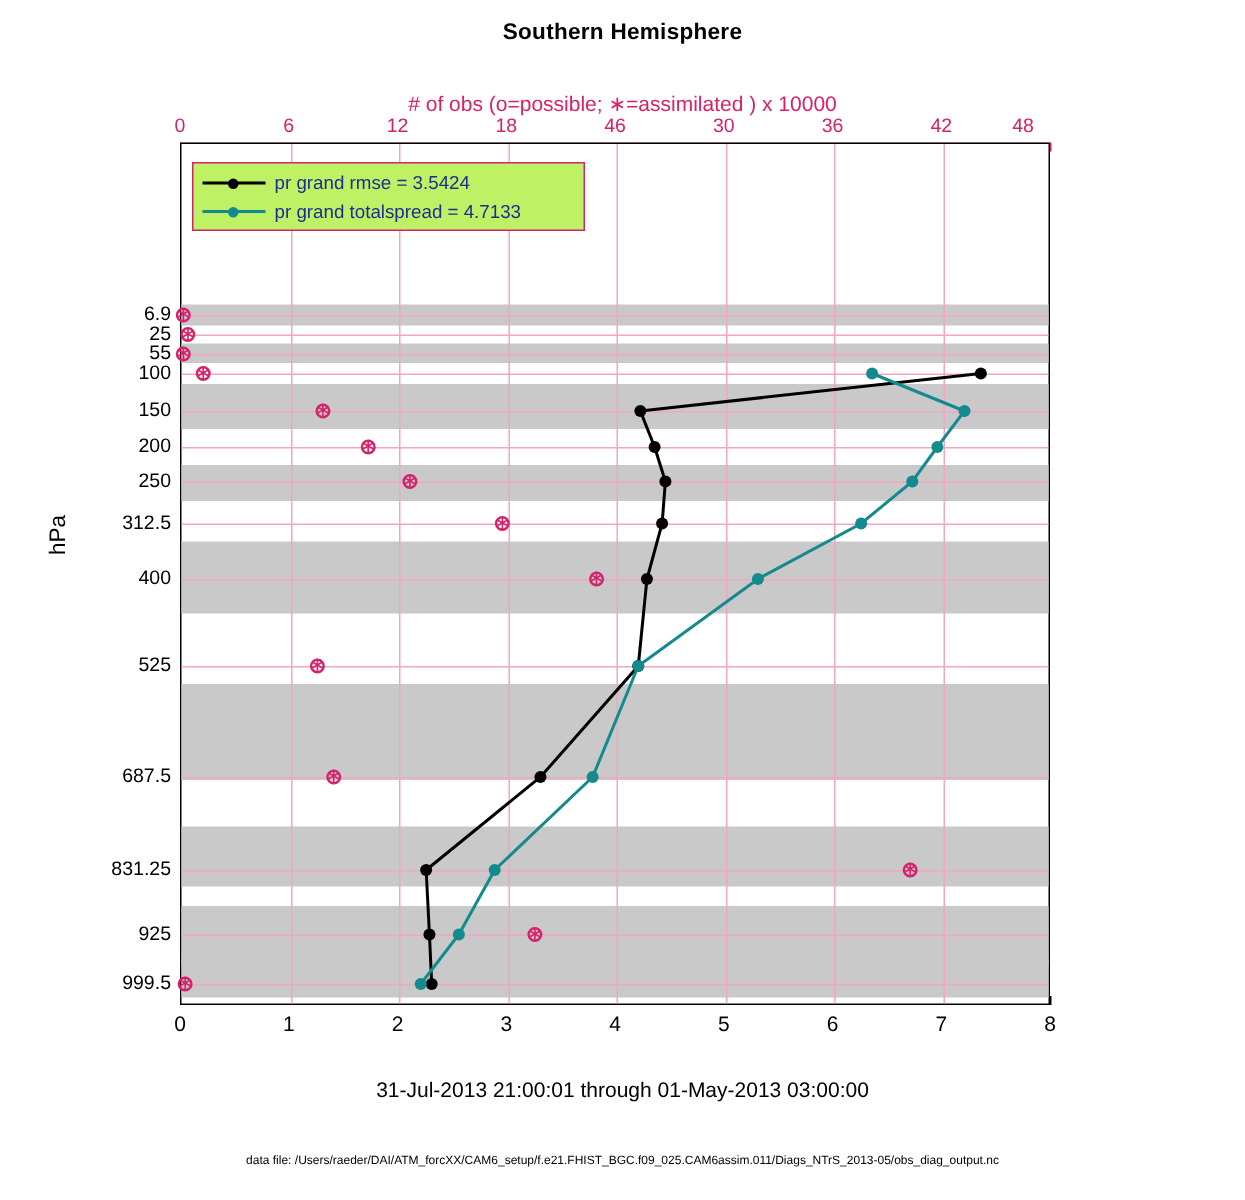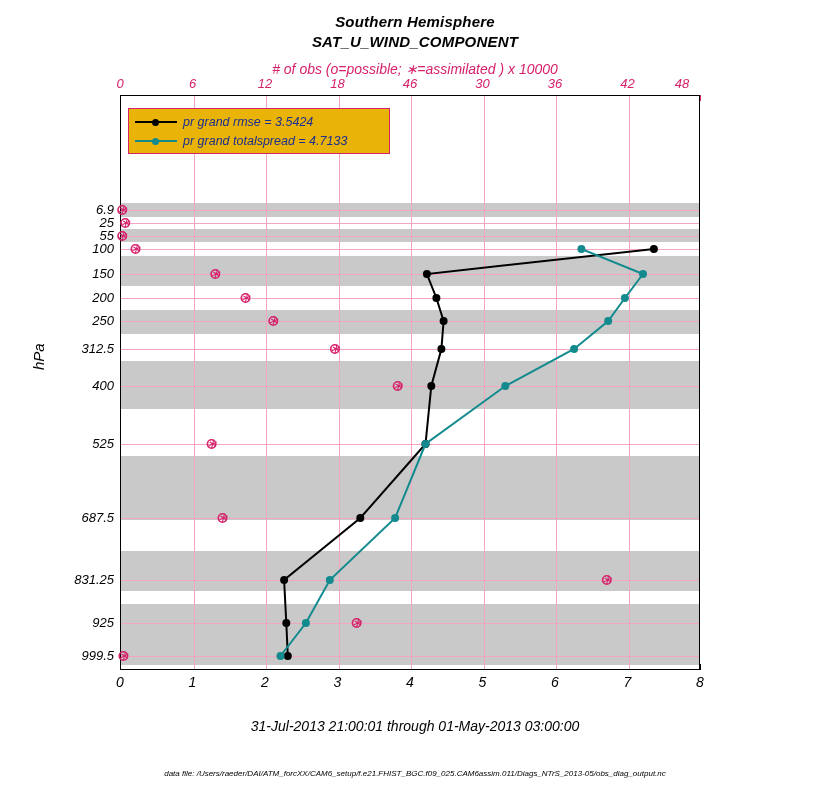--- a/index.html
+++ b/index.html
@@ -11,21 +11,20 @@
     width: 830px;
     height: 800px;
     font-family: "Liberation Sans", sans-serif;
     color: #000000;
     overflow: hidden;
   }
   #root {
     position: relative;
     width: 830px;
     height: 800px;
-    font-style: italic;
   }
   .title-block {
     position: absolute;
     top: 12px;
     left: 0;
     width: 830px;
     text-align: center;
   }
   .title-line {
     font-size: 15px;
@@ -168,21 +167,21 @@
     font-size: 8px;
   }
   
   .legend {
     position: absolute;
     left: 128px;
     top: 108px;
     width: 262px;
     height: 46px;
     border: 1.2px solid #d6216b;
-    background: #eab308;
+    background: #bef264;
     box-sizing: border-box;
   }
   .legend-row {
     position: absolute;
     left: 6px;
     height: 20px;
     display: flex;
     align-items: center;
   }
   .legend-row.r0 { top: 3px; }
@@ -214,21 +213,20 @@
     white-space: nowrap;
   }
 </style>
 </head>
 <body>
 
 <div id="root">
 
   <div class="title-block">
     <div class="title-line">Southern Hemisphere</div>
-    <div class="title-line">SAT_U_WIND_COMPONENT</div>
   </div>
 
   <div class="obs-axis-label"># of obs (o=possible; ∗=assimilated ) x 10000</div>
 
   <div class="axis-top-line"></div>
 
   <div id="ticks-top">
       <div class="tick-x-top" style="left: 120px;">0</div>
       <div class="tick-mark-top" style="left: 120px;"></div>
       <div class="tick-x-top" style="left: 192.5px;">6</div>

